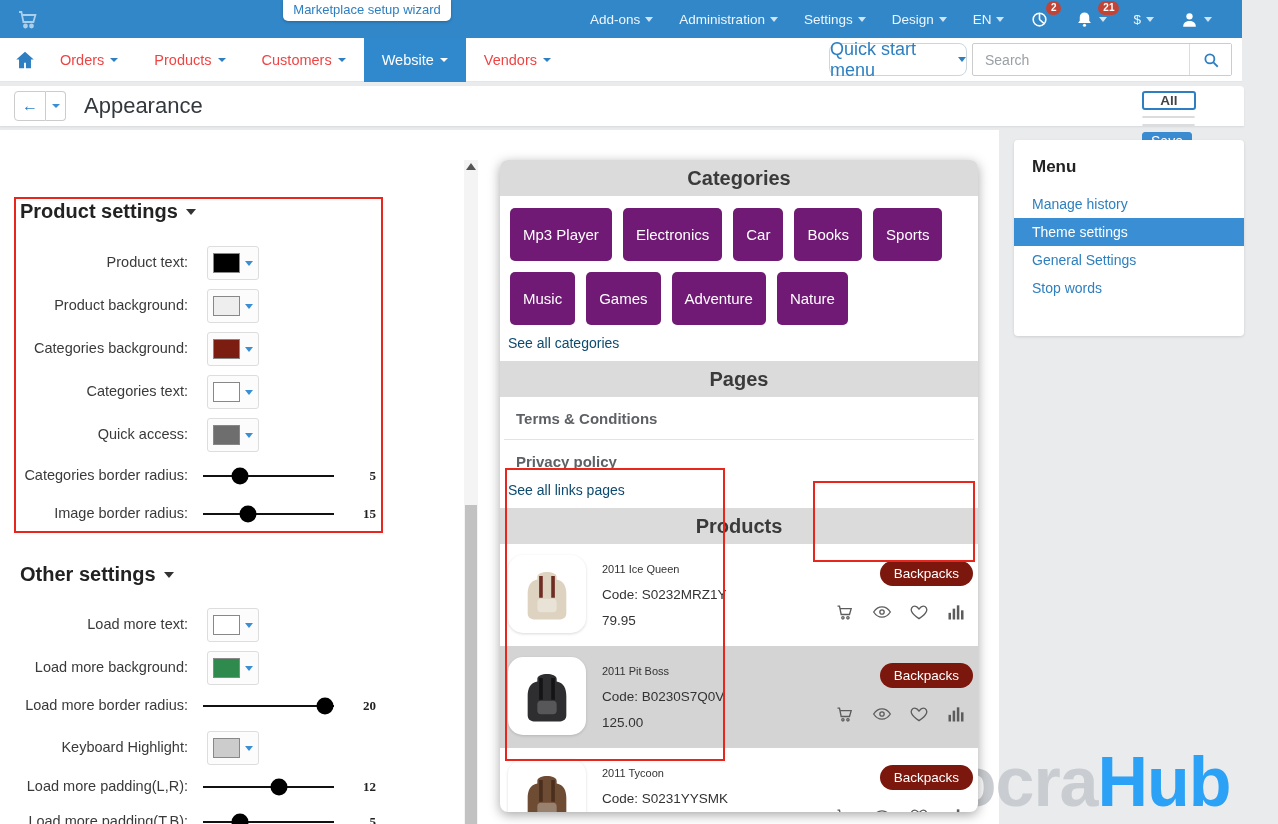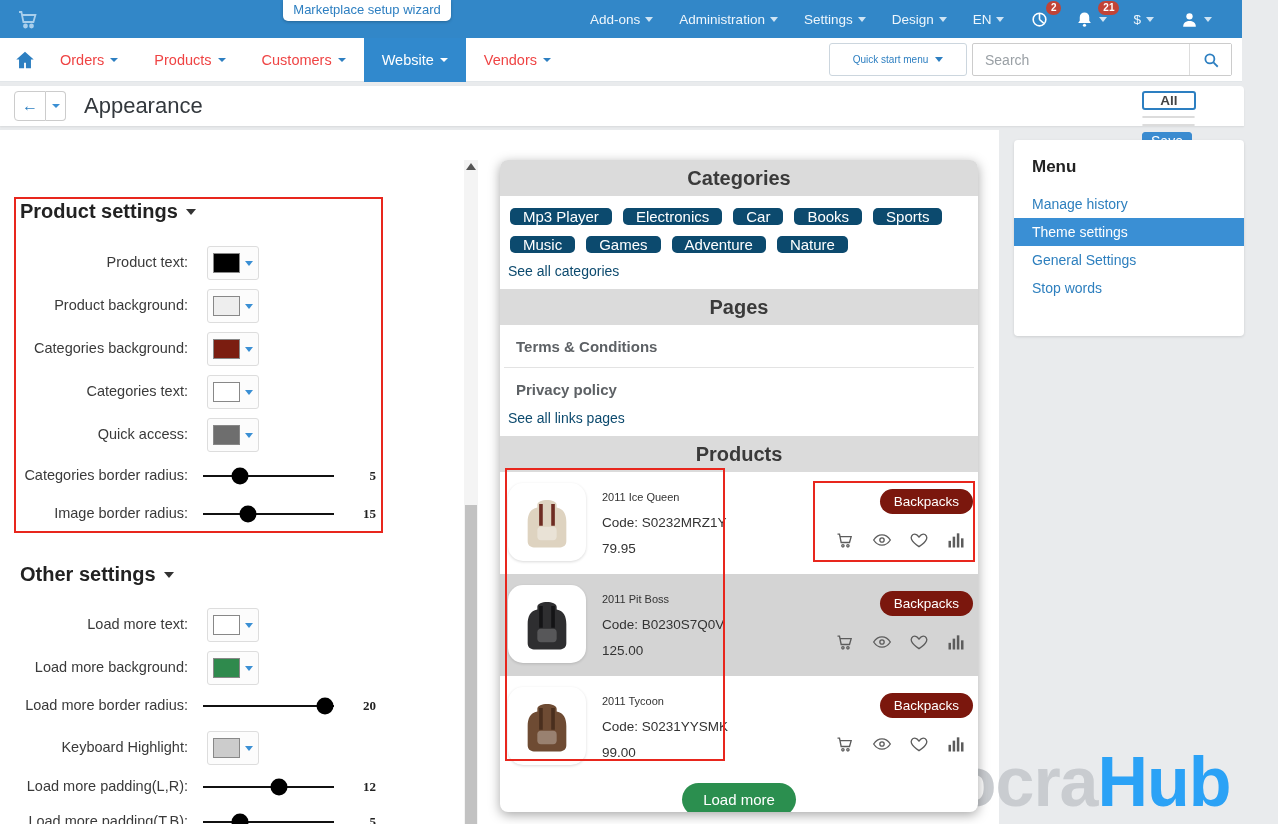--- a/index.html
+++ b/index.html
@@ -23,21 +23,21 @@
 
   
   .navbar { position:absolute; left:0; top:38px; width:1242px; height:44px; background:#fff; border-bottom:1px solid #e2e6e9; }
   .nav-home { position:absolute; left:14px; top:11px; width:22px; height:22px; color:#2d7fc1; cursor:pointer; }
   .nav-items { position:absolute; left:42px; top:0; height:44px; display:flex; }
   .nav-item { padding:0 18px; line-height:43px; color:#ef4444; font-size:14.5px; display:flex; align-items:center; gap:6px; cursor:pointer; }
   .nav-item .caret { color:#2d7fc1; border-top-width:4px; }
   .nav-item.active { background:#3189cd; color:#fff; }
   .nav-item.active .caret { color:#fff; }
   .quickstart { position:absolute; left:829px; top:5px; width:138px; height:33px; background:#fff; border:1px solid #ccd6de;
-    border-radius:3px; color:#2d7fc1; font-size:10px; display:flex; align-items:center; justify-content:center; gap:7px; cursor:pointer; }
+    border-radius:8px; color:#2d7fc1; font-size:18px; display:flex; align-items:center; justify-content:center; gap:7px; cursor:pointer; }
   .searchwrap { position:absolute; left:972px; top:5px; width:260px; height:33px; border:1px solid #ccc; border-radius:2px; background:#fff; display:flex; }
   .searchwrap input { flex:1; border:none; outline:none; font-size:14px; color:#555; padding:0 12px; font-family:"Liberation Sans",sans-serif; background:transparent; }
   .searchwrap input::placeholder { color:#9aa0a5; }
   .search-btn { width:42px; border-left:1px solid #ddd; display:flex; align-items:center; justify-content:center; cursor:pointer; background:#fff; }
   .search-btn svg { width:18px; height:18px; color:#2d7fc1; }
 
   
   .pagehead { position:absolute; left:0; top:86px; width:1244px; height:40px; background:#fff; border-radius:0 4px 0 0; box-shadow:0 1px 2px rgba(0,0,0,.08); }
   .backgroup { position:absolute; left:14px; top:5px; height:30px; display:flex; }
   .back-btn { width:32px; height:30px; border:1px solid #ccc; border-radius:4px 0 0 4px; background:#fff; color:#2d7fc1;
@@ -72,21 +72,21 @@
   
   .vscroll { position:absolute; left:464px; top:160px; width:14px; height:664px; background:#f4f4f4; }
   .vscroll .up { position:absolute; top:3px; left:2px; width:0; height:0; border-left:5px solid transparent; border-right:5px solid transparent; border-bottom:7px solid #555; }
   .vscroll .thumb { position:absolute; left:1px; top:345px; width:12px; height:319px; background:#c2c2c2; }
 
   
   .preview { position:absolute; left:500px; top:160px; width:478px; height:652px; background:#fff; border-radius:8px;
     box-shadow:0 3px 12px rgba(0,0,0,.35); overflow:hidden; z-index:2; }
   .band { width:100%; height:36px; background:#dbdbdb; text-align:center; font-size:20px; font-weight:bold; color:#3a3a3a; line-height:36px; }
   .catwrap { padding:12px 10px 4px 10px; display:flex; flex-wrap:wrap; gap:11px; }
-  .catbtn { background:#0c4a6e; color:#fff; font-size:15px; padding:0 13px; border-radius:5px; cursor:pointer; }
+  .catbtn { background:#701a75; color:#fff; font-size:15px; padding:18px 13px; border-radius:5px; cursor:pointer; }
   .seeall { text-align:left; color:#0c4a6e; font-size:14px; padding:6px 0 10px 8px; cursor:pointer; }
   .pagelink { padding:13px 16px 12px 16px; font-size:15px; font-weight:bold; color:#5d6165; cursor:pointer; }
   .pagediv { border-bottom:1px solid #e3e3e3; margin:0 4px; }
   .prow { position:relative; width:100%; height:102px; }
   .prow.alt { background:#d4d4d4; }
   .pimg { position:absolute; left:8px; top:11px; width:78px; height:78px; background:#fff; border-radius:15px;
     box-shadow:0 1px 3px rgba(0,0,0,.15); display:flex; align-items:center; justify-content:center; }
   .pimg svg { width:58px; height:58px; }
   .pname { position:absolute; left:102px; top:19px; font-size:11px; color:#333; }
   .pcode { position:absolute; left:102px; top:43px; font-size:13.5px; color:#333; }

